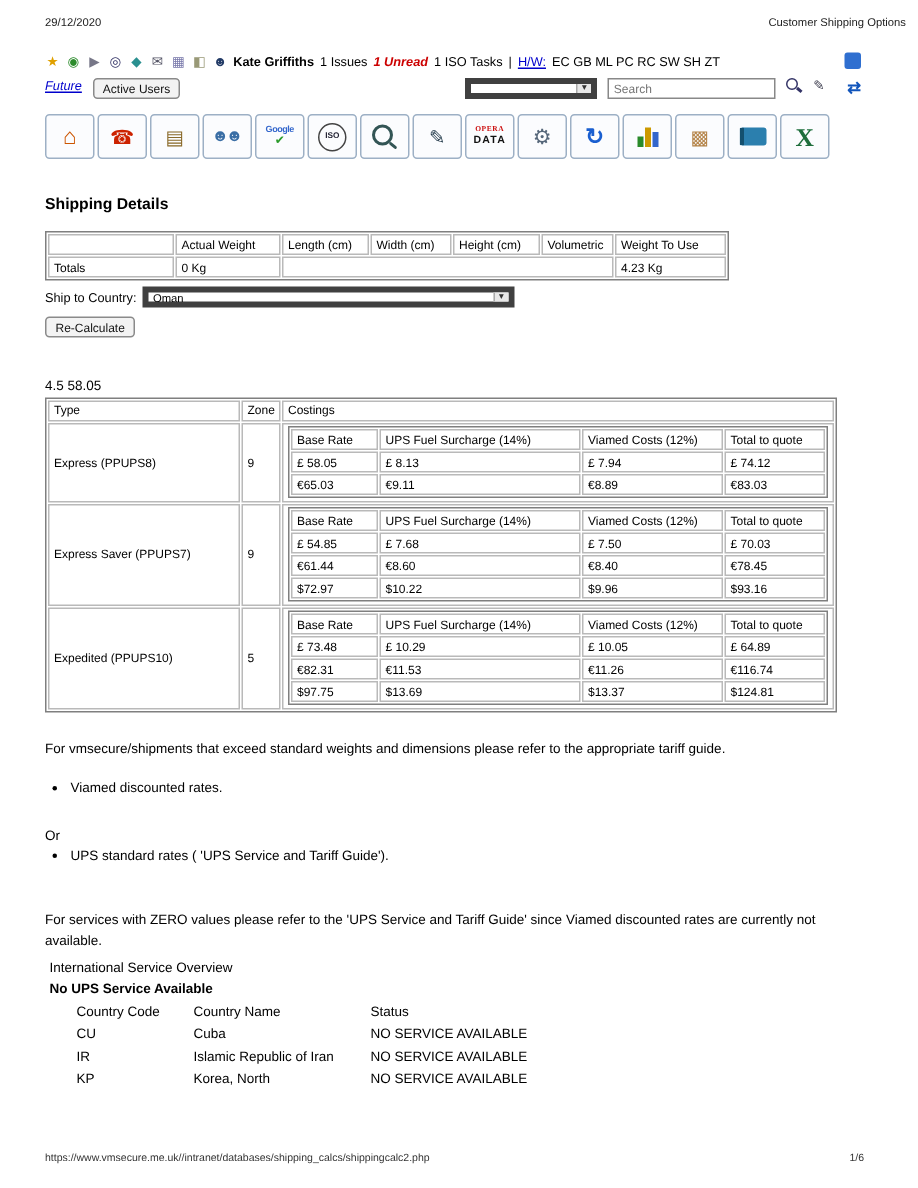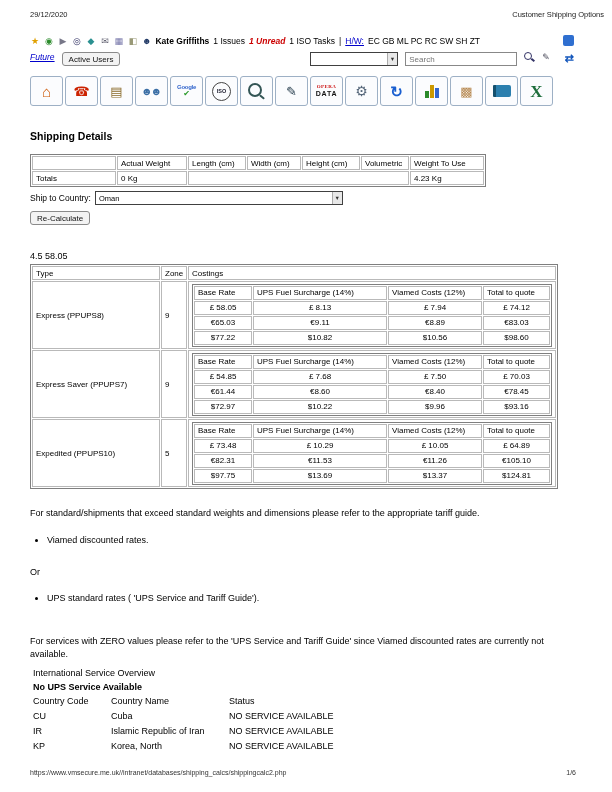--- a/index.html
+++ b/index.html
@@ -22,21 +22,21 @@
   .bold{font-weight:bold}
   .unread{color:#c00;font-style:italic;font-weight:bold}
   .link{color:#0000cc;text-decoration:underline;cursor:pointer}
   .futr{font-style:italic}
   .flex-sp{flex:1}
   .app-sq{width:11px;height:11px;background:#2f6fd0;border-radius:2px;display:inline-block}
 
   
   .row2{display:flex;align-items:flex-start;gap:7px;margin-top:6px;font-size:8.5px}
   .btn{font-family:inherit;font-size:8px;background:#f3f3f3;border:1px solid #8a8a8a;border-radius:3px;padding:1.5px 6px;color:#111;cursor:pointer}
-  .fake-select{display:inline-flex;align-items:center;border:1px solid #404040;background:#fff;height:14px;box-sizing:border-box;cursor:pointer}
+  .fake-select{display:inline-flex;align-items:center;border:4px solid #404040;background:#fff;height:14px;box-sizing:border-box;cursor:pointer}
   .qsel{width:88px;justify-content:flex-end}
   .sel-val{flex:1;padding:0 3px;font-size:7.5px;white-space:nowrap;overflow:hidden}
   .sel-arrow{font-size:5.5px;color:#333;background:#e8e8e8;border-left:1px solid #aaa;height:100%;display:flex;align-items:center;padding:0 2px}
   .search-in{width:112px;height:14px;border:1px solid #888;font-size:8px;padding:0 3px;box-sizing:border-box;font-family:inherit}
   .mini-mag{width:6px;height:6px;border:1.5px solid #336;border-radius:50%;position:relative;display:inline-block;margin-right:3px}
   .mini-mag::after{content:"";position:absolute;width:4px;height:1.5px;background:#336;right:-3.5px;bottom:-1px;transform:rotate(40deg)}
   .mini-pen{font-size:9px;color:#445}
   .sync{font-size:11px;color:#1155bb;font-weight:bold;margin-left:8px}
 
   
@@ -74,31 +74,31 @@
   .ship-to{margin-top:4px;font-size:8.5px;display:flex;align-items:center;gap:4px}
   .country-sel{width:248px}
   .recalc{margin-top:6px}
 
   
   .debug{margin-top:26px;font-size:9px}
   .cost-table{width:528px;margin-top:3px}
   .svc,.zone{vertical-align:top}
   .cst{padding:2px}
   .inner{width:100%}
-  .inner td.val{text-align:center}
+  .inner td.val{text-align:left}
 
   
   .note{font-size:9px;margin:18px 0 0 0;line-height:1.5}
   .blist{margin:14px 0 0 0;padding-left:17px;font-size:9px}
-  .blist.second{margin-top:16px}
+  .blist.second{margin-top:3px}
   .or{margin:22px 0 0 0;font-size:9px}
   .zero{margin-top:32px;max-width:560px}
   .intl{font-size:9px;margin-top:6px;padding-left:3px}
   .nosvc{font-size:9px;font-weight:bold;margin-top:4px;padding-left:3px}
-  .country-table{margin-top:2px;border-collapse:collapse;font-size:9px;margin-left:3px}
+  .country-table{margin-top:2px;border-collapse:collapse;font-size:9px;margin-left:21px}
   .country-table th,.country-table td{font-weight:normal;text-align:left;padding:2.5px 0;border:none;white-space:nowrap}
 </style>
 </head>
 <body>
 
 <div class="sheet">
 
   <div class="print-header">
     <span class="print-date">29/12/2020</span>
     <span class="print-title">Customer Shipping Options</span>
@@ -278,26 +278,20 @@
               <td class="val">£ 8.13</td>
               <td class="val">£ 7.94</td>
               <td class="val">£ 74.12</td>
             </tr>
             <tr>
               <td class="val">€65.03</td>
               <td class="val">€9.11</td>
               <td class="val">€8.89</td>
               <td class="val">€83.03</td>
             </tr>
-            <tr>
-              <td class="val">$77.22</td>
-              <td class="val">$10.82</td>
-              <td class="val">$10.56</td>
-              <td class="val">$98.60</td>
-            </tr>
           </tbody>
               </table>
         </td>
       </tr>
 
       <tr>
         <td class="svc">Express Saver (PPUPS7)</td>
         <td class="zone">9</td>
         <td class="cst">
           <table class="tbl inner">
@@ -358,37 +352,37 @@
             <tr>
               <td class="val">£ 73.48</td>
               <td class="val">£ 10.29</td>
               <td class="val">£ 10.05</td>
               <td class="val">£ 64.89</td>
             </tr>
             <tr>
               <td class="val">€82.31</td>
               <td class="val">€11.53</td>
               <td class="val">€11.26</td>
-              <td class="val">€105.10</td>
+              <td class="val">€116.74</td>
             </tr>
             <tr>
               <td class="val">$97.75</td>
               <td class="val">$13.69</td>
               <td class="val">$13.37</td>
               <td class="val">$124.81</td>
             </tr>
           </tbody>
               </table>
         </td>
       </tr>
     </tbody>
       </table>
 
     
-    <p class="note">For standard/shipments that exceed standard weights and dimensions please refer to the appropriate tariff guide.</p>
+    <p class="note">For vmsecure/shipments that exceed standard weights and dimensions please refer to the appropriate tariff guide.</p>
     <ul class="blist">
       <li>Viamed discounted rates.</li>
     </ul>
     <p class="or">Or</p>
     <ul class="blist second">
       <li>UPS standard rates ( 'UPS Service and Tariff Guide').</li>
     </ul>
     <p class="note zero">For services with ZERO values please refer to the 'UPS Service and Tariff Guide' since Viamed discounted rates are currently not available.</p>
 
     <div class="intl">International Service Overview</div>

